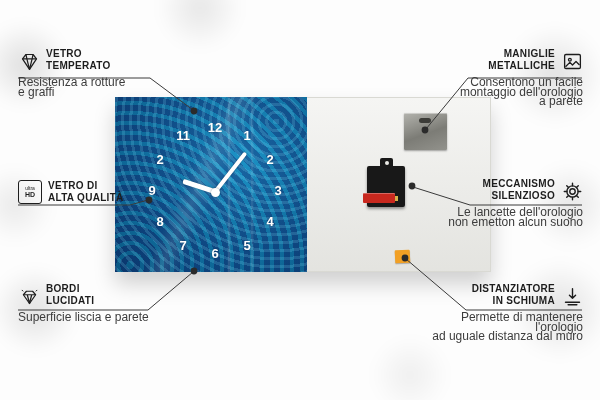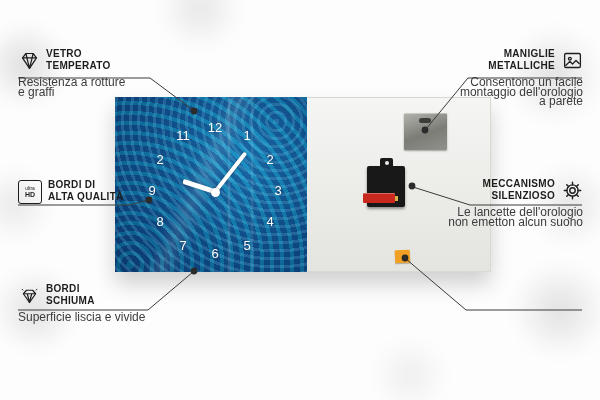--- a/index.html
+++ b/index.html
@@ -21,21 +21,21 @@
   .product{position:absolute;left:115px;top:97px;width:376px;height:175px;display:flex;
            z-index:2;box-shadow:0 12px 20px rgba(0,0,0,.18);}
   .front{position:relative;width:192px;height:100%;
     background-color:#0f4f8c;
     background-image:
       linear-gradient(90deg, transparent 58.5%, rgba(255,255,255,.16) 59.3%, transparent 60.4%,
                       transparent 70.5%, rgba(255,255,255,.12) 71.3%, transparent 72.4%),
       linear-gradient(115deg, rgba(255,255,255,0) 40%, rgba(255,255,255,.10) 46%, rgba(255,255,255,0) 53%),
       repeating-radial-gradient(circle at 84% 14%, rgba(130,230,255,.18) 0 3px, rgba(0,0,0,0) 3px 8px),
       repeating-radial-gradient(circle at 8% 96%, rgba(0,215,180,.16) 0 4px, rgba(4,30,70,.28) 4px 10px),
-      radial-gradient(circle at 65% 35%, #2285c9 0%, #13599a 55%, #0c3f7a 100%);}
+      radial-gradient(circle at 65% 35%, #2285c9 0%, #13599a 55%, #0c3f7a 100%); font-weight: bold;}
   .num{position:absolute;width:16px;text-align:center;color:#fff;font-size:13px;line-height:14px;
        text-shadow:0 0 2px rgba(0,20,40,.4);}
   .p12{left:92px;top:24px}.p1{left:124px;top:32px}.p2{left:147px;top:56px}.p3{left:155px;top:87px}
   .p4{left:147px;top:118px}.p5{left:124px;top:142px}.p6{left:92px;top:150px}.p7{left:60px;top:142px}
   .p8{left:37px;top:118px}.p9{left:29px;top:87px}.p10{left:37px;top:56px}.p11{left:60px;top:32px}
   .hand{position:absolute;background:#fff;border-radius:2px;transform-origin:50% 100%;
         box-shadow:0 0 2px rgba(0,20,40,.4);}
   .hand.minute{width:3.5px;height:50px;left:98px;top:45px;transform:rotate(38deg);}
   .hand.hour{width:4.5px;height:34px;left:97.5px;top:61px;transform:rotate(-72deg);}
   .cap{position:absolute;width:9px;height:9px;left:95.5px;top:90.5px;border-radius:50%;
@@ -55,21 +55,21 @@
     border-radius:50%;background:#ebebe7;}
   .battery{position:absolute;left:-4px;bottom:4px;width:32px;height:10px;background:#c8281e;
     border-radius:1px;box-shadow:inset 0 1px 0 rgba(255,255,255,.3);}
   .battery::after{content:"";position:absolute;right:-3px;top:2.5px;width:3px;height:5px;background:#d8b24a;}
   .foam{position:absolute;left:88px;top:152px;width:15px;height:13px;background:#f2a024;
     border-radius:1px;transform:rotate(-3deg);box-shadow:0 1px 1px rgba(0,0,0,.25);}
   
   .connectors{position:absolute;inset:0;z-index:3;pointer-events:none;}
   
   .callout{position:absolute;z-index:4;color:#1d1d1d;}
-  .callout .head{display:flex;align-items:center;}
+  .callout .head{display:flex;align-items:flex-end;}
   .callout h3{margin:0;font-size:10px;line-height:12px;font-weight:bold;letter-spacing:.3px;
               white-space:pre-line;}
   .callout p{margin:6px 0 0 0;font-size:12px;line-height:9.5px;color:#3c3c3c;white-space:pre-line;}
   .callout .icon{display:inline-flex;align-items:center;justify-content:center;
                  width:22px;height:22px;flex:0 0 auto;}
   .callout.left .icon{margin-right:6px;}
   .callout.right{text-align:right;}
   .callout.right .head{flex-direction:row-reverse;}
   .callout.right .icon{margin-left:6px;}
   .cl-tl{left:18px;top:48px;width:135px;}
@@ -151,38 +151,38 @@
     <p>Resistenza a rotture
 e graffi</p>
   </div>
 
   <div class="callout left cl-ml">
     <div class="head">
       <span class="icon ultrahd">
         <span class="u">ultra</span>
         <span class="h">HD</span>
       </span>
-      <h3>BORDI DI
+      <h3>VETRO DI
 ALTA QUALITÀ</h3>
     </div>
   </div>
 
   <div class="callout left cl-bl">
     <div class="head">
       <span class="icon">
         <svg class="glyph" viewBox="0 0 24 24" fill="none" stroke="#1d1d1d" stroke-width="1.4" stroke-linejoin="round">
           <path d="M5 10l3.5-4h7L19 10l-7 10z"></path>
             <path d="M5 10h14M9.5 10l2.5 10 2.5-10"></path>
           <path d="M3.2 4.5l1.6 1.6M20.8 4.5l-1.6 1.6" stroke-width="1.1"></path>
         </svg>
       </span>
       <h3>BORDI
-SCHIUMA</h3>
-    </div>
-    <p>Superficie liscia e vivide</p>
+LUCIDATI</h3>
+    </div>
+    <p>Superficie liscia e parete</p>
   </div>
 
   <div class="callout right cl-mr">
     <div class="head">
       <span class="icon">
         <svg class="glyph" viewBox="0 0 24 24" fill="none" stroke="#1d1d1d" stroke-width="1.6" stroke-linecap="round">
           <circle cx="12" cy="12" r="3.1"></circle>
           <circle cx="12" cy="12" r="6.4"></circle>
           <path d="M12 2.6v3M12 18.4v3M2.6 12h3M18.4 12h3M5.4 5.4l2.1 2.1M16.5 16.5l2.1 2.1M18.6 5.4l-2.1 2.1M7.5 16.5l-2.1 2.1"></path>
         </svg>
@@ -204,14 +204,28 @@
         </svg>
       </span>
       <h3>MANIGLIE
 METALLICHE</h3>
     </div>
     <p>Consentono un facile
 montaggio dell'orologio
 a parete</p>
   </div>
 
+  <div class="callout right cl-br">
+    <div class="head">
+      <span class="icon">
+        <svg class="glyph" viewBox="0 0 24 24" fill="none" stroke="#1d1d1d" stroke-width="1.6" stroke-linecap="round" stroke-linejoin="round">
+          <path d="M12 3v11M8.5 10.5L12 14l3.5-3.5"></path>
+          <path d="M4 18.5h16M7 21.5h10"></path>
+        </svg>
+      </span>
+      <h3>DISTANZIATORE
+IN SCHIUMA</h3>
+    </div>
+    <p>Permette di mantenere l'orologio
+ad uguale distanza dal muro</p>
+  </div>
 
 </div>
 
 </body></html>

